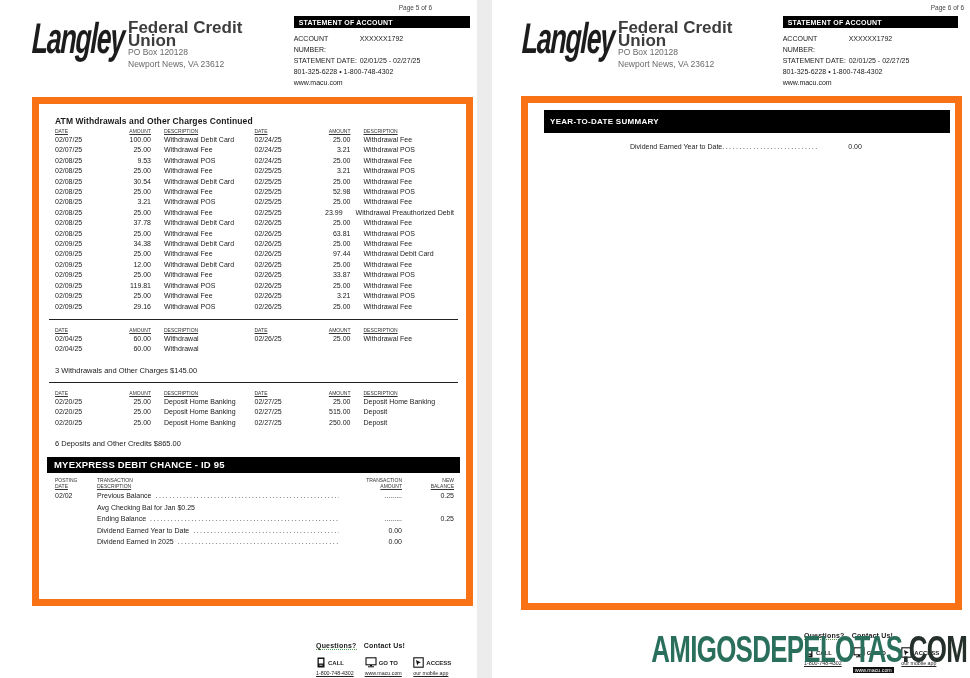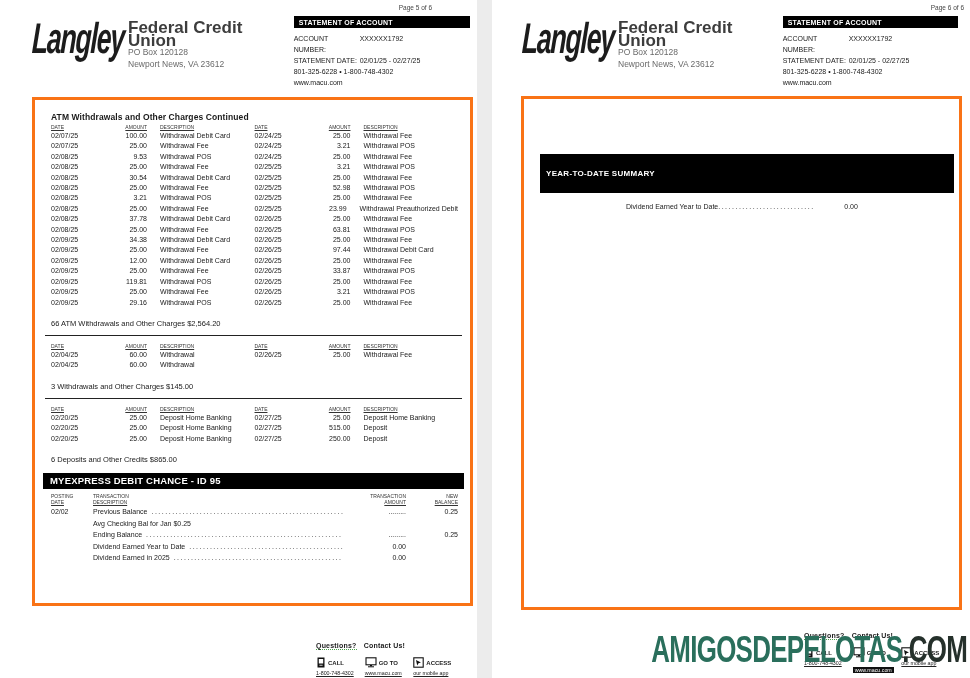--- a/index.html
+++ b/index.html
@@ -31,21 +31,21 @@
   .org-block { margin-left:3px; padding-top:5px; }
   .org-name { font-size:17px; font-weight:bold; color:#3d3d3d; line-height:13px; }
   .addr { font-size:8.5px; color:#6a6a6a; line-height:11.5px; }
 
   .stmt-box { margin-left:auto; width:178px; font-size:7px; }
   .stmt-title { background:#000; color:#fff; font-weight:bold; font-size:7px; padding:2.5px 5px; letter-spacing:0.2px; }
   .stmt-line { display:flex; line-height:11px; }
   .stmt-line.first { margin-top:5px; }
   .stmt-label { width:66px; }
 
-  .content-box { position:absolute; border:3px solid #f97316; background:#fff; }
+  .content-box { position:absolute; border:7px solid #f97316; background:#fff; }
   .page5 .content-box { left:32px; right:3px; top:97px; bottom:72px; padding:12px 12px 0 16px; }
   .page6 .content-box { left:24px; right:8px; top:96px; bottom:68px; padding:7px 3px 0 16px; }
 
   .sec-title { font-size:8.5px; font-weight:bold; letter-spacing:0.1px; }
   .txn-cols { display:flex; margin-top:2px; }
   .txn-col { width:50%; }
   .t-hdr { display:flex; font-size:5px; color:#333; line-height:7px; }
   .t-hdr span { text-decoration:underline; }
   .c-date { width:46px; }
   .c-amt { width:50px; text-align:right; }
@@ -60,21 +60,21 @@
   .mx-hdr .u { text-decoration:underline; }
   .mx-c1 { width:42px; }
   .mx-c2 { flex:1; }
   .mx-c3 { width:58px; text-align:right; }
   .mx-c4 { width:52px; text-align:right; }
   .mx-row { display:flex; font-size:7px; line-height:10.6px; margin-top:1px; }
   .mx-row .mx-c2 { display:flex; overflow:hidden; padding-right:5px; }
   .mx-label { white-space:nowrap; padding-right:4px; }
   .mx-leader { flex:1; overflow:hidden; white-space:nowrap; letter-spacing:1.5px; color:#222; }
 
-  .ytd-bar { background:#000; color:#fff; font-size:8px; font-weight:bold; padding:15px 6px; letter-spacing:0.3px; margin-right:2px;margin-top:48px; }
+  .ytd-bar { background:#000; color:#fff; font-size:8px; font-weight:bold; padding:7px 6px; letter-spacing:0.3px; margin-right:2px; }
   .ytd-row { display:flex; font-size:7px; margin:10px 0 0 86px; }
   .ytd-label { white-space:nowrap; }
   .ytd-leader { width:96px; overflow:hidden; white-space:nowrap; letter-spacing:1.5px; }
   .ytd-val { margin-left:30px; }
 
   .footer { position:absolute; bottom:2px; width:146px; z-index:2; }
   .page5 .footer { right:14px; }
   .page6 .footer { right:20px; }
   .q-line { font-size:7px; font-weight:bold; margin-bottom:7px; letter-spacing:0.2px; }
   .q-questions { border-bottom:1px dotted #4aa04a; padding-bottom:0.5px; margin-right:5px; display:inline-block; }
@@ -313,21 +313,20 @@
             <span class="c-desc">Withdrawal POS</span>
           </div>
             <div class="t-row">
             <span class="c-date">02/26/25</span>
             <span class="c-amt">25.00</span>
             <span class="c-desc">Withdrawal Fee</span>
           </div>
           </div>
       </div>
     </div>
-    <div class="summary">66 ATM Withdrawals and Other Charges $2,564.20</div>
 
     <hr class="sep">
 
     <div class="txn-cols">
       <div class="txn-col">
         <div class="t-hdr">
           <span class="c-date">DATE</span>
           <span class="c-amt">AMOUNT</span>
           <span class="c-desc">DESCRIPTION</span>
         </div>

